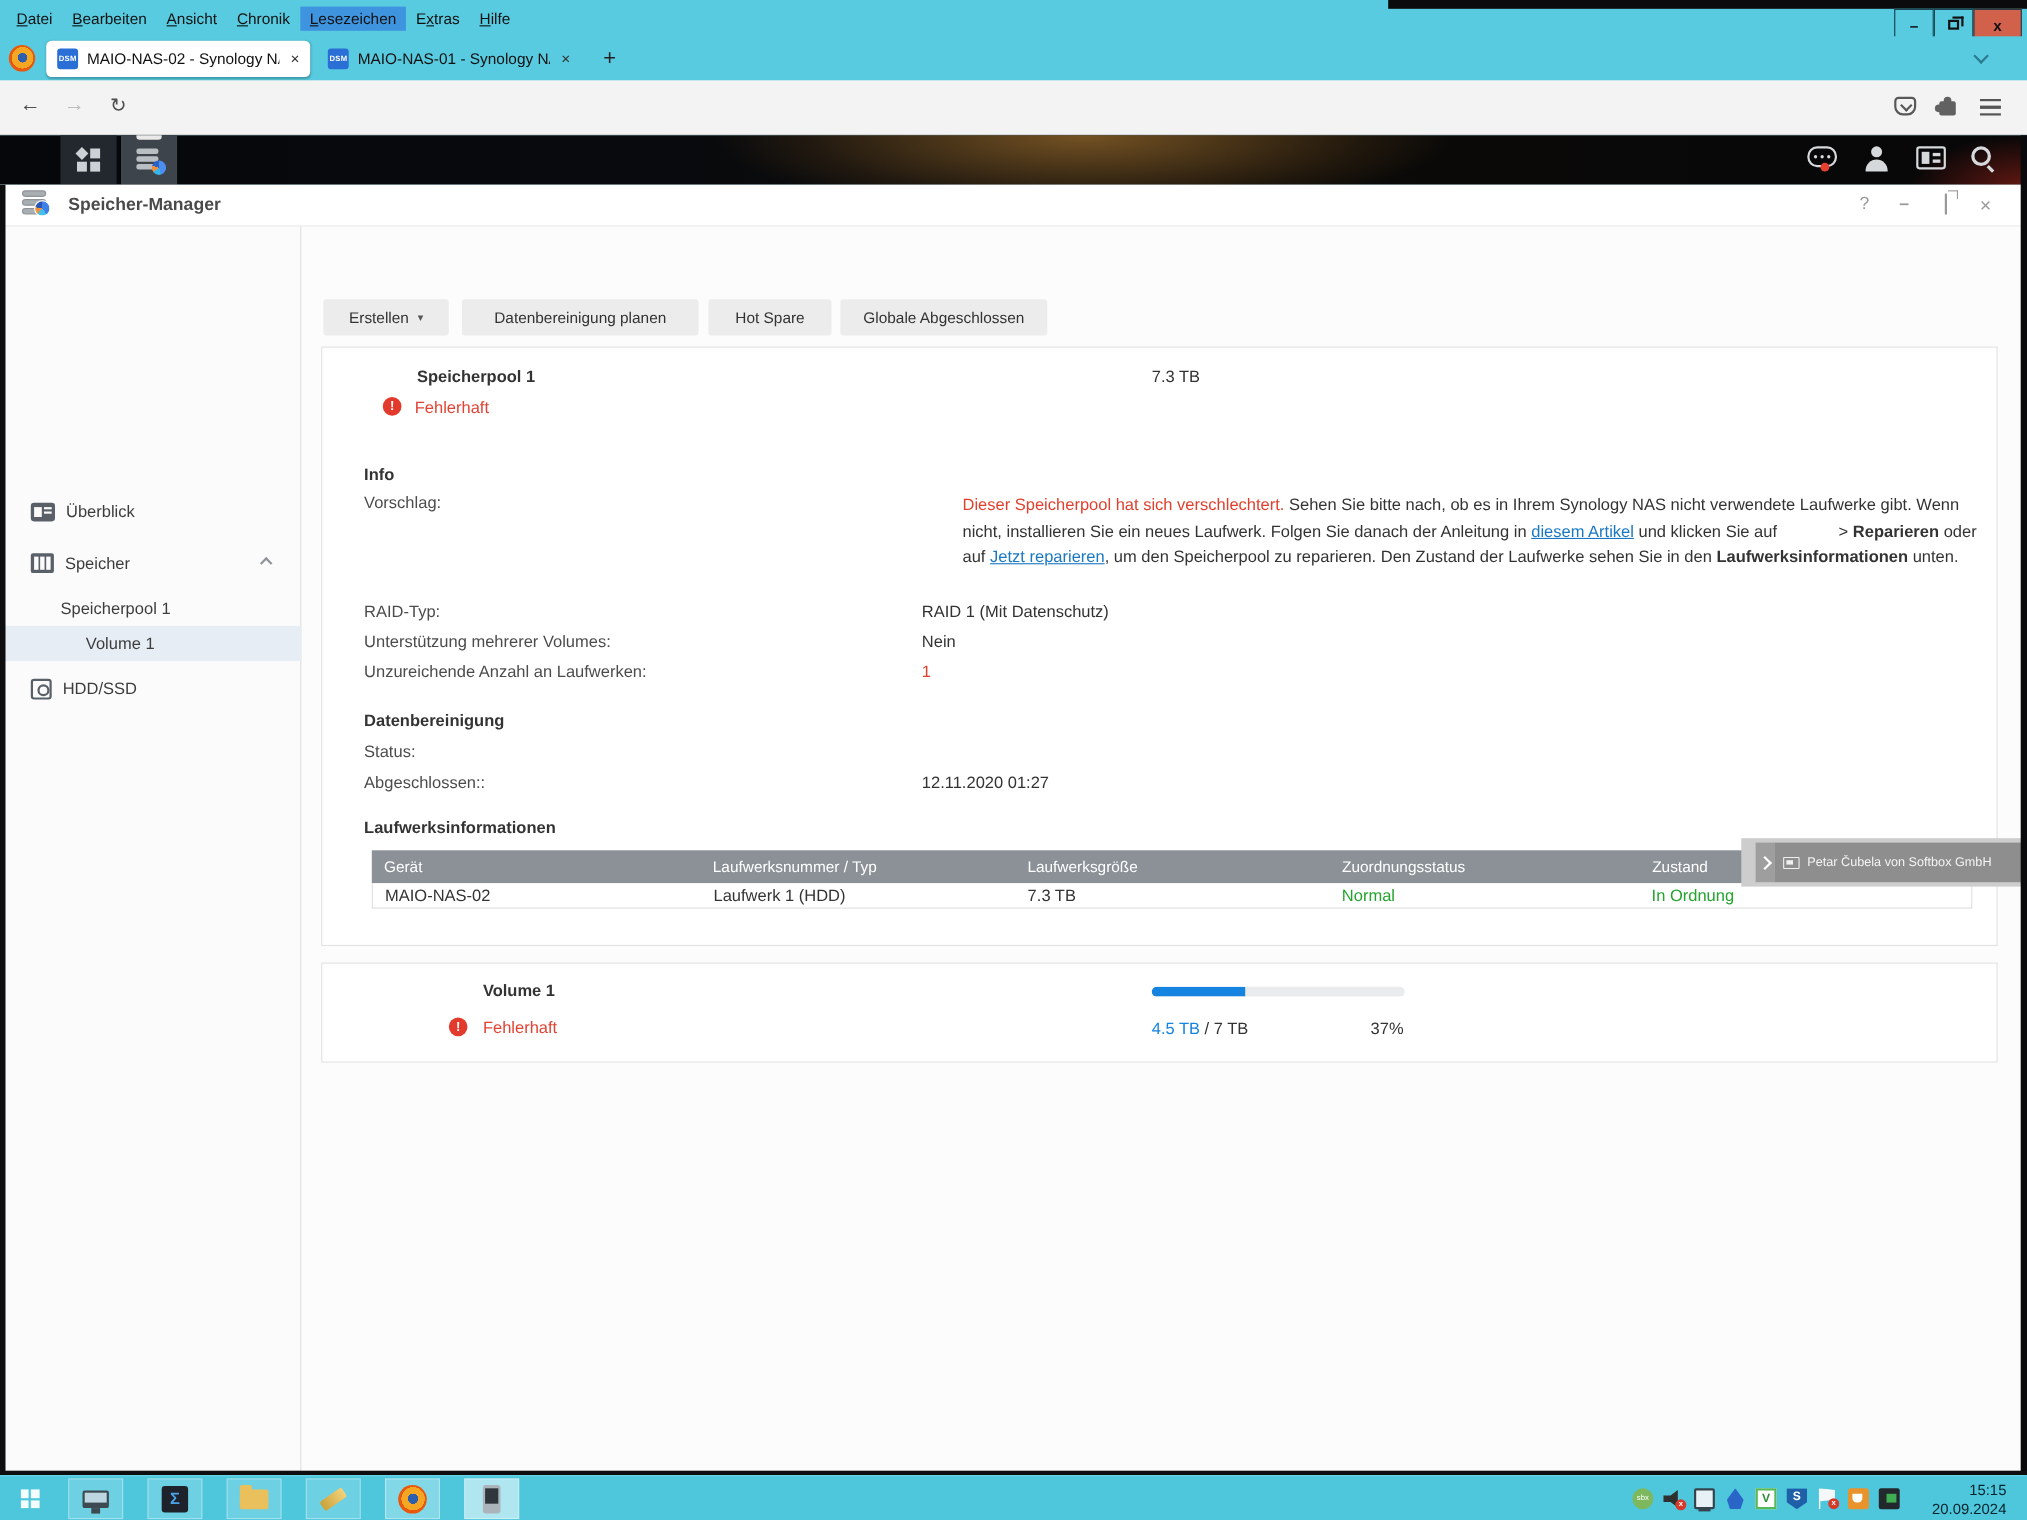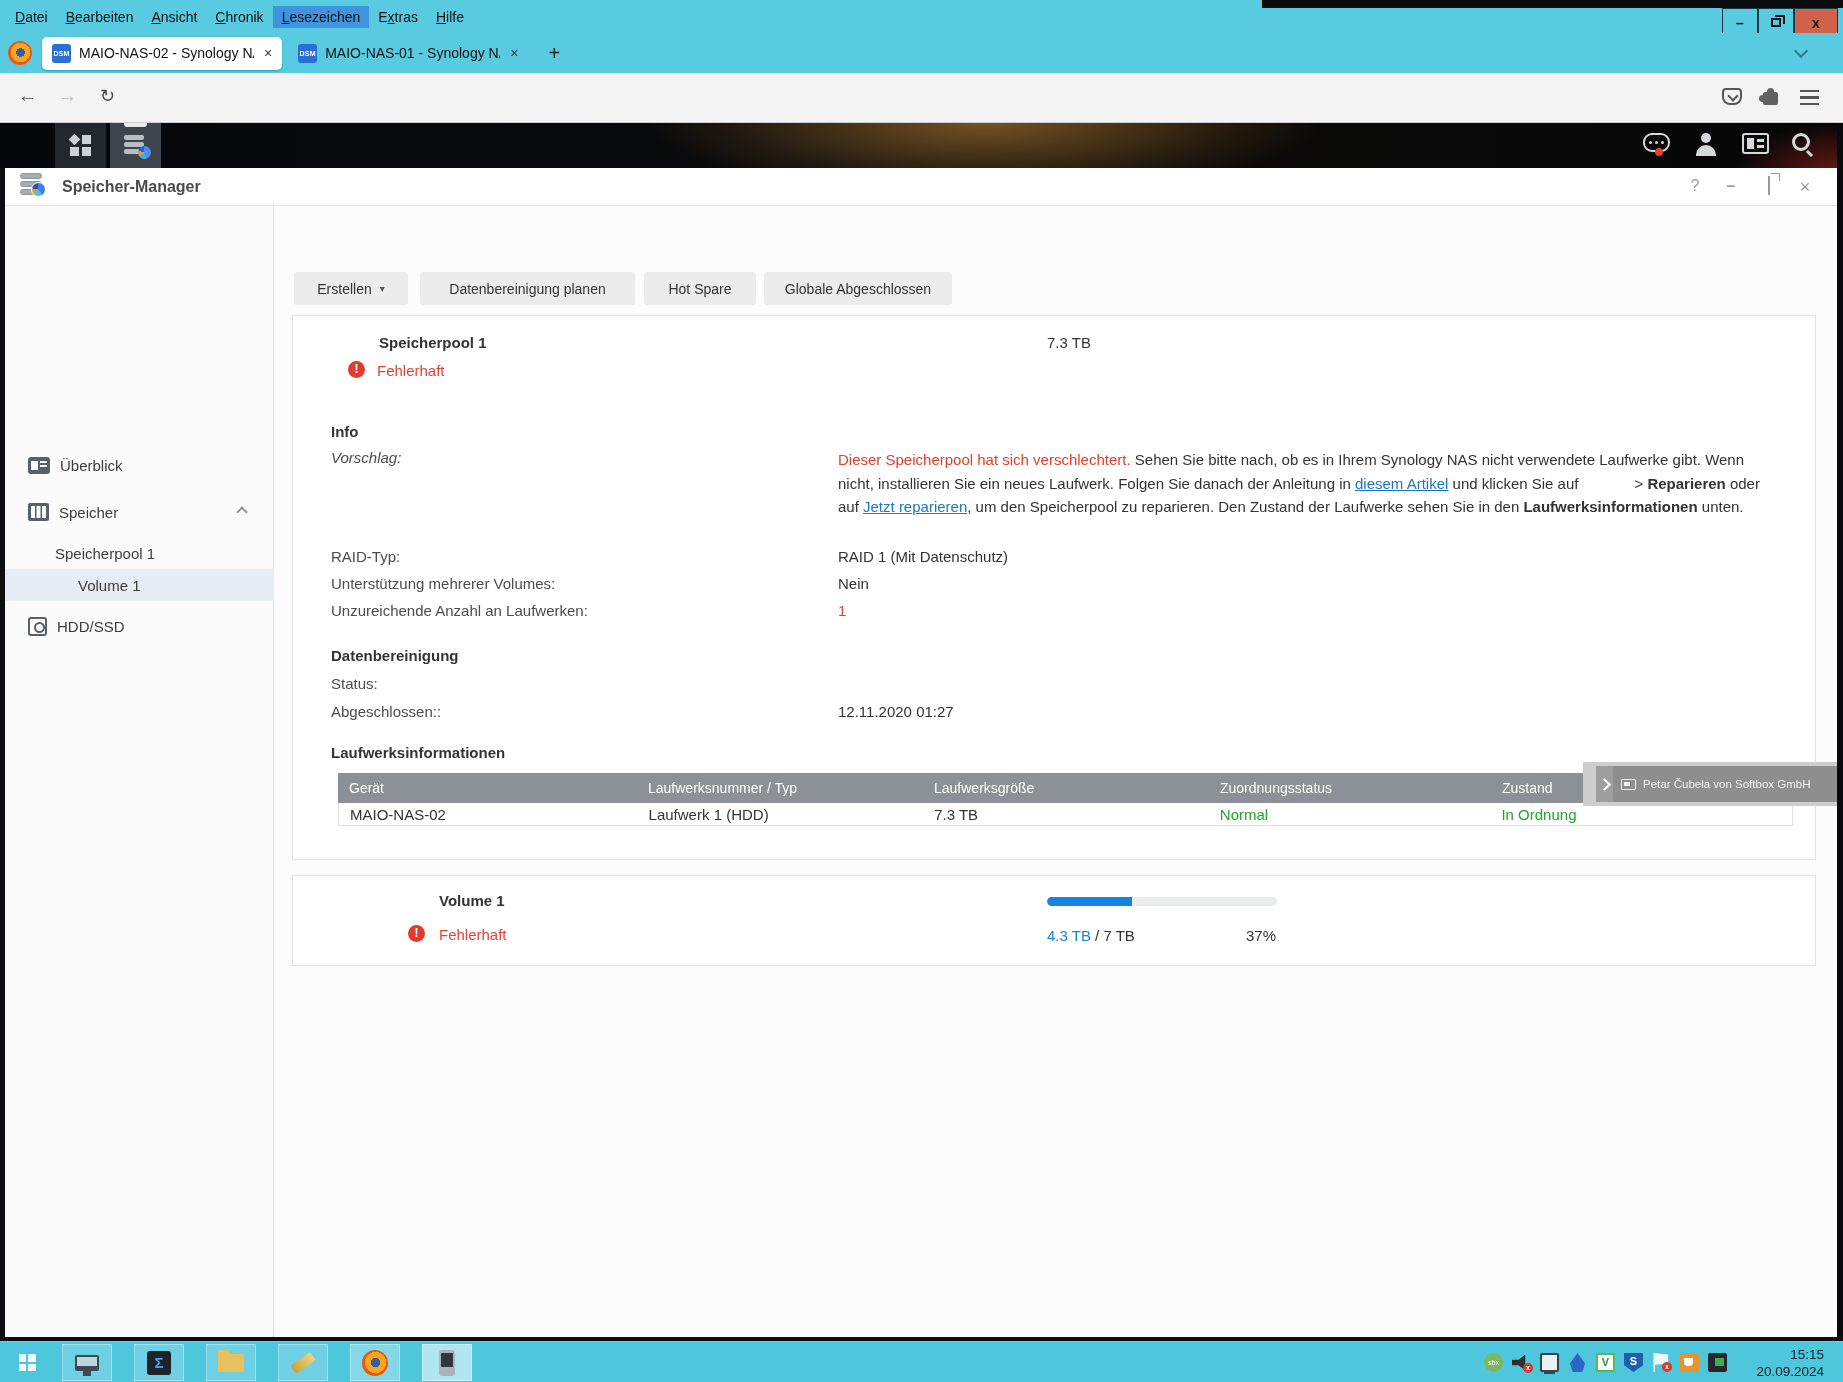--- a/index.html
+++ b/index.html
@@ -127,21 +127,21 @@
   #panel-volume { top:669px; height:91px; }
   .panel * { position:absolute; }
   .p-title { font-size:15px; font-weight:bold; color:#333; white-space:nowrap; }
   .p-size { font-size:15px; color:#333; }
   .err-badge { width:17px; height:17px; border-radius:50%; background:#e23b2e; color:#fff; font-size:12px; font-weight:bold; text-align:center; line-height:17px; }
   .err-text { font-size:15px; color:#e04434; white-space:nowrap; }
   .sec-head { font-size:15px; font-weight:bold; color:#333; white-space:nowrap; }
   .row-label { font-size:15px; color:#4c4c4c; white-space:nowrap; }
   .row-value { font-size:15px; color:#333; white-space:nowrap; }
   .red { color:#e0402f; }
-  .suggestion { font-size:15px; color:#333; line-height:23.5px; width:940px; white-space:normal; }
+  .suggestion { font-size:15px; color:#333; line-height:23.5px; width:940px; white-space:normal;margin-left:37px; }
   .suggestion .spacer { display:inline-block; width:56px; }
   .link { color:#1a78c2; text-decoration:underline; }
   b.dsm { font-weight:bold; }
 
   #drive-table { left:45px; top:457px; width:1455px; }
   .t-head { display:flex; height:30px; background:#8b9196; color:#fff; font-size:14px; align-items:center; position:static; }
   .t-row { display:flex; height:23px; background:#fff; border:1px solid #e0e0e0; border-top:none; font-size:15px; color:#333; align-items:center; position:static; }
   .tc { padding-left:11px; position:static; white-space:nowrap; overflow:hidden; }
   .tc1{width:299px;} .tc2{width:286px;} .tc3{width:286px;} .tc4{width:282px;} .tc5{width:302px;}
   .green { color:#23a42c; }
@@ -320,21 +320,21 @@
       <div class="btn" id="btn-hotspare">Hot Spare</div>
       <div class="btn" id="btn-global">Globale Abgeschlossen</div>
 
       <div class="panel" id="panel-pool">
         <div class="p-title" style="left:86px; top:18px;">Speicherpool 1</div>
         <div class="p-size" style="left:754px; top:18px;">7.3 TB</div>
         <div class="err-badge" style="left:55px; top:45px;">!</div>
         <div class="err-text" style="left:84px; top:46px;">Fehlerhaft</div>
 
         <div class="sec-head" style="left:38px; top:107px;">Info</div>
-        <div class="row-label" style="left:38px; top:133px;font-style:italic;">Vorschlag:</div>
+        <div class="row-label" style="left:38px; top:133px;">Vorschlag:</div>
         <div class="suggestion" style="left:545px; top:132px;">
           <span class="red" style="position:static;">Dieser Speicherpool hat sich verschlechtert.</span><span style="position:static;"> Sehen Sie bitte nach, ob es in Ihrem Synology NAS nicht verwendete Laufwerke gibt. Wenn nicht, installieren Sie ein neues Laufwerk. Folgen Sie danach der Anleitung in </span><span class="link" style="position:static;">diesem Artikel</span><span style="position:static;"> und klicken Sie auf</span><span class="spacer" style="position:static;"></span><span style="position:static;">&gt; </span><b class="dsm" style="position:static;">Reparieren</b><span style="position:static;"> oder auf </span><span class="link" style="position:static;">Jetzt reparieren</span><span style="position:static;">, um den Speicherpool zu reparieren. Den Zustand der Laufwerke sehen Sie in den </span><b class="dsm" style="position:static;">Laufwerksinformationen</b><span style="position:static;"> unten.</span>
         </div>
 
         <div class="row-label" style="left:38px; top:232px;">RAID-Typ:</div>
         <div class="row-value" style="left:545px; top:232px;">RAID 1 (Mit Datenschutz)</div>
         <div class="row-label" style="left:38px; top:259px;">Unterstützung mehrerer Volumes:</div>
         <div class="row-value" style="left:545px; top:259px;">Nein</div>
         <div class="row-label" style="left:38px; top:286px;">Unzureichende Anzahl an Laufwerken:</div>
         <div class="row-value red" style="left:545px; top:286px;">1</div>
@@ -365,21 +365,21 @@
       </div>
 
       <div class="panel" id="panel-volume">
         <div class="p-title" style="left:146px; top:16px;">Volume 1</div>
         <div class="err-badge" style="left:115px; top:49px;">!</div>
         <div class="err-text" style="left:146px; top:50px;">Fehlerhaft</div>
         <div class="usage-track" style="left:754px; top:21px;">
           <span class="usage-fill" style="width: 37%;"></span>
         </div>
         <div class="usage-text" style="left:754px; top:51px;">
-          <span class="blue" style="position:static;">4.3 TB</span><span style="position:static; color:#333;"> / 7 TB</span>
+          <span class="blue" style="position:static;">4.5 TB</span><span style="position:static; color:#333;"> / 7 TB</span>
         </div>
         <div class="pct" style="left:890px; top:51px;">37%</div>
       </div>
     </div>
   </div>
 
   <div id="session-overlay-back"></div>
   <div id="session-overlay">
     <div id="session-chevron"></div>
     <div id="session-box">

